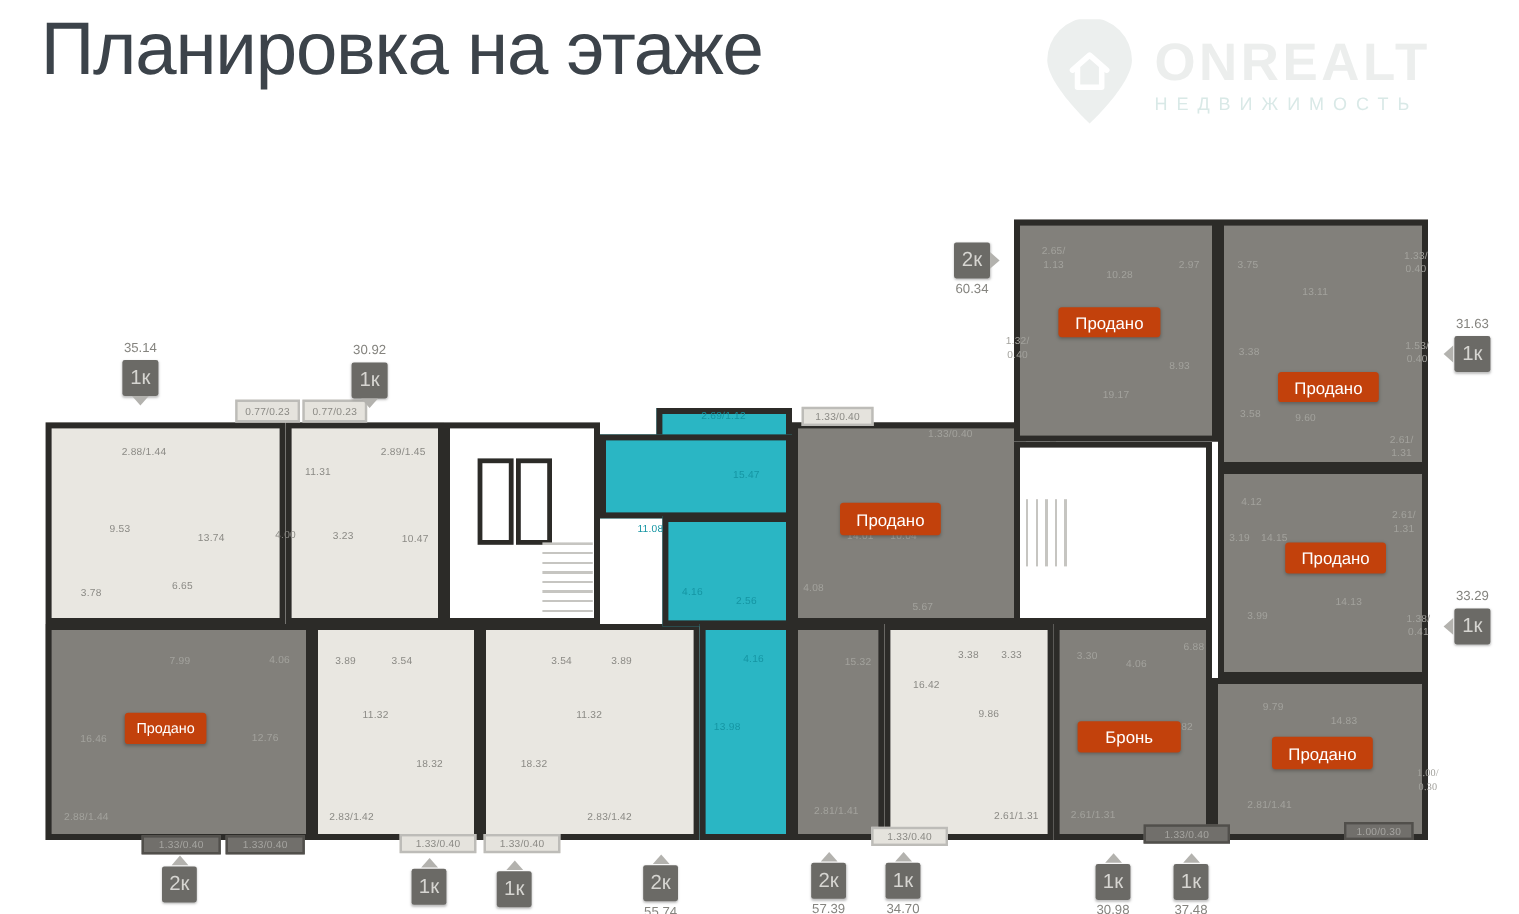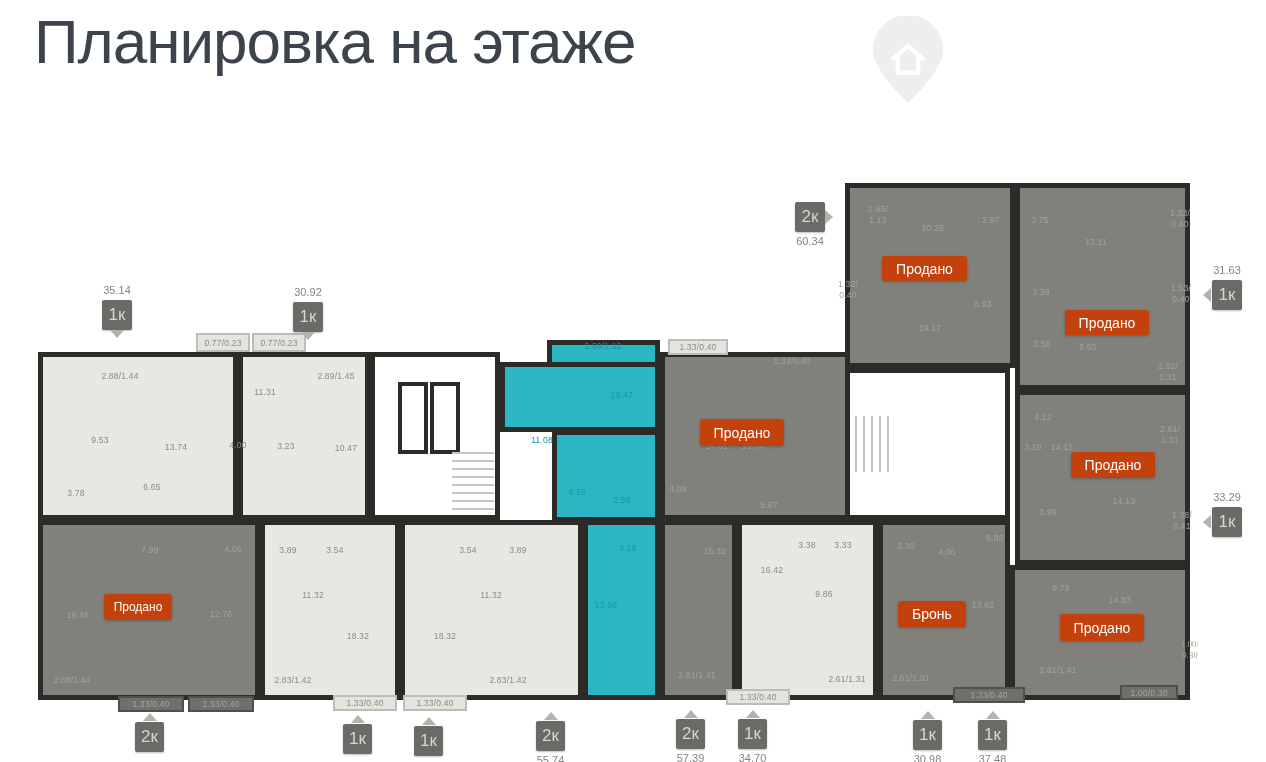--- a/index.html
+++ b/index.html
@@ -55,20 +55,24 @@
 
 <h1 class="page-title">Планировка на этаже</h1>
 
 <div class="logo">
   <span>
     <svg width="84" height="90" viewBox="0 0 100 106" xmlns="http://www.w3.org/2000/svg">
       <path d="M50 103 C50 103 8 64 8 40 a42 42 0 1 1 84 0 C92 64 50 103 50 103 Z" fill="#ecefee"></path>
       <path d="M33 50 L50 35 L67 50 M38 47 V67 H62 V47" stroke="#ffffff" stroke-width="5.5" fill="none" stroke-linecap="round" stroke-linejoin="round"></path>
     </svg>
   </span>
+  <div class="logo-text">
+    <div class="logo-brand">ONREALT</div>
+    <div class="logo-sub">НЕДВИЖИМОСТЬ</div>
+  </div>
 </div>
 
 <div id="plan">
   <div class="elev" id="elevator-1"></div>
   <div class="elev" id="elevator-2"></div>
   <div class="hatch" id="stairs-left"></div>
   <div class="hatch" id="stairs-right"></div>
 <div class="block f-light" style="left: 38px; top: 352px; width: 200px; height: 168px;"></div>
     <div class="block f-light" style="left: 238px; top: 352px; width: 132px; height: 168px;"></div>
     <div class="block f-white" style="left: 370px; top: 352px; width: 130px; height: 168px;"></div>
@@ -180,21 +184,21 @@
     <div class="room l" style="left: 1120px; top: 601px;">14.83</div>
     <div class="room l" style="left: 1058px; top: 671px;">2.81/1.41</div>
     <div class="room l" style="left: 1190px; top: 650px; font-family: Liberation Serif, serif;">1.00/
 0.30</div>
     <div class="status" style="left: 882px; top: 256px; width: 85px; height: 25px; font-size: 14px;">Продано</div>
     <div class="status" style="left: 1065px; top: 310px; width: 84px; height: 25px; font-size: 14px;">Продано</div>
     <div class="status" style="left: 1071px; top: 452px; width: 84px; height: 26px; font-size: 14px;">Продано</div>
     <div class="status" style="left: 700px; top: 419px; width: 84px; height: 27px; font-size: 14px;">Продано</div>
     <div class="status" style="left: 104px; top: 594px; width: 68px; height: 26px; font-size: 12px;">Продано</div>
     <div class="status" style="left: 1060px; top: 614px; width: 84px; height: 27px; font-size: 14px;">Продано</div>
-    <div class="status" style="left: 898px; top: 601px; width: 68px; height: 26px; font-size: 14px;">Бронь</div>
+    <div class="status" style="left: 898px; top: 601px; width: 86px; height: 26px; font-size: 14px;">Бронь</div>
     <div class="ubadge" style="left: 102px; top: 300px; width: 30px; height: 30px;">1к</div>
     <div class="uarea" style="left: 117px; top: 284px;">35.14</div>
     <div class="ptr ptr-down" style="left: 110px; top: 330px;"></div>
     <div class="ubadge" style="left: 293px; top: 302px; width: 30px; height: 30px;">1к</div>
     <div class="uarea" style="left: 308px; top: 286px;">30.92</div>
     <div class="ptr ptr-down" style="left: 301px; top: 332px;"></div>
     <div class="ubadge" style="left: 795px; top: 202px; width: 30px; height: 30px;">2к</div>
     <div class="uarea" style="left: 810px; top: 235px;">60.34</div>
     <div class="ptr ptr-right" style="left: 825px; top: 210px;"></div>
     <div class="ubadge" style="left: 1212px; top: 280px; width: 30px; height: 30px;">1к</div>

